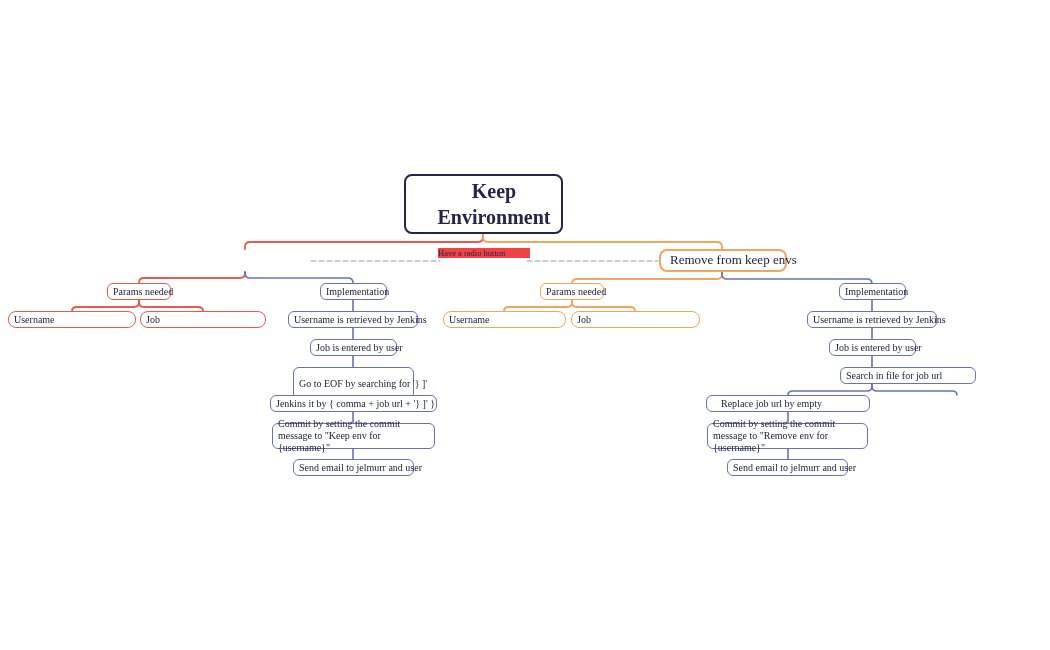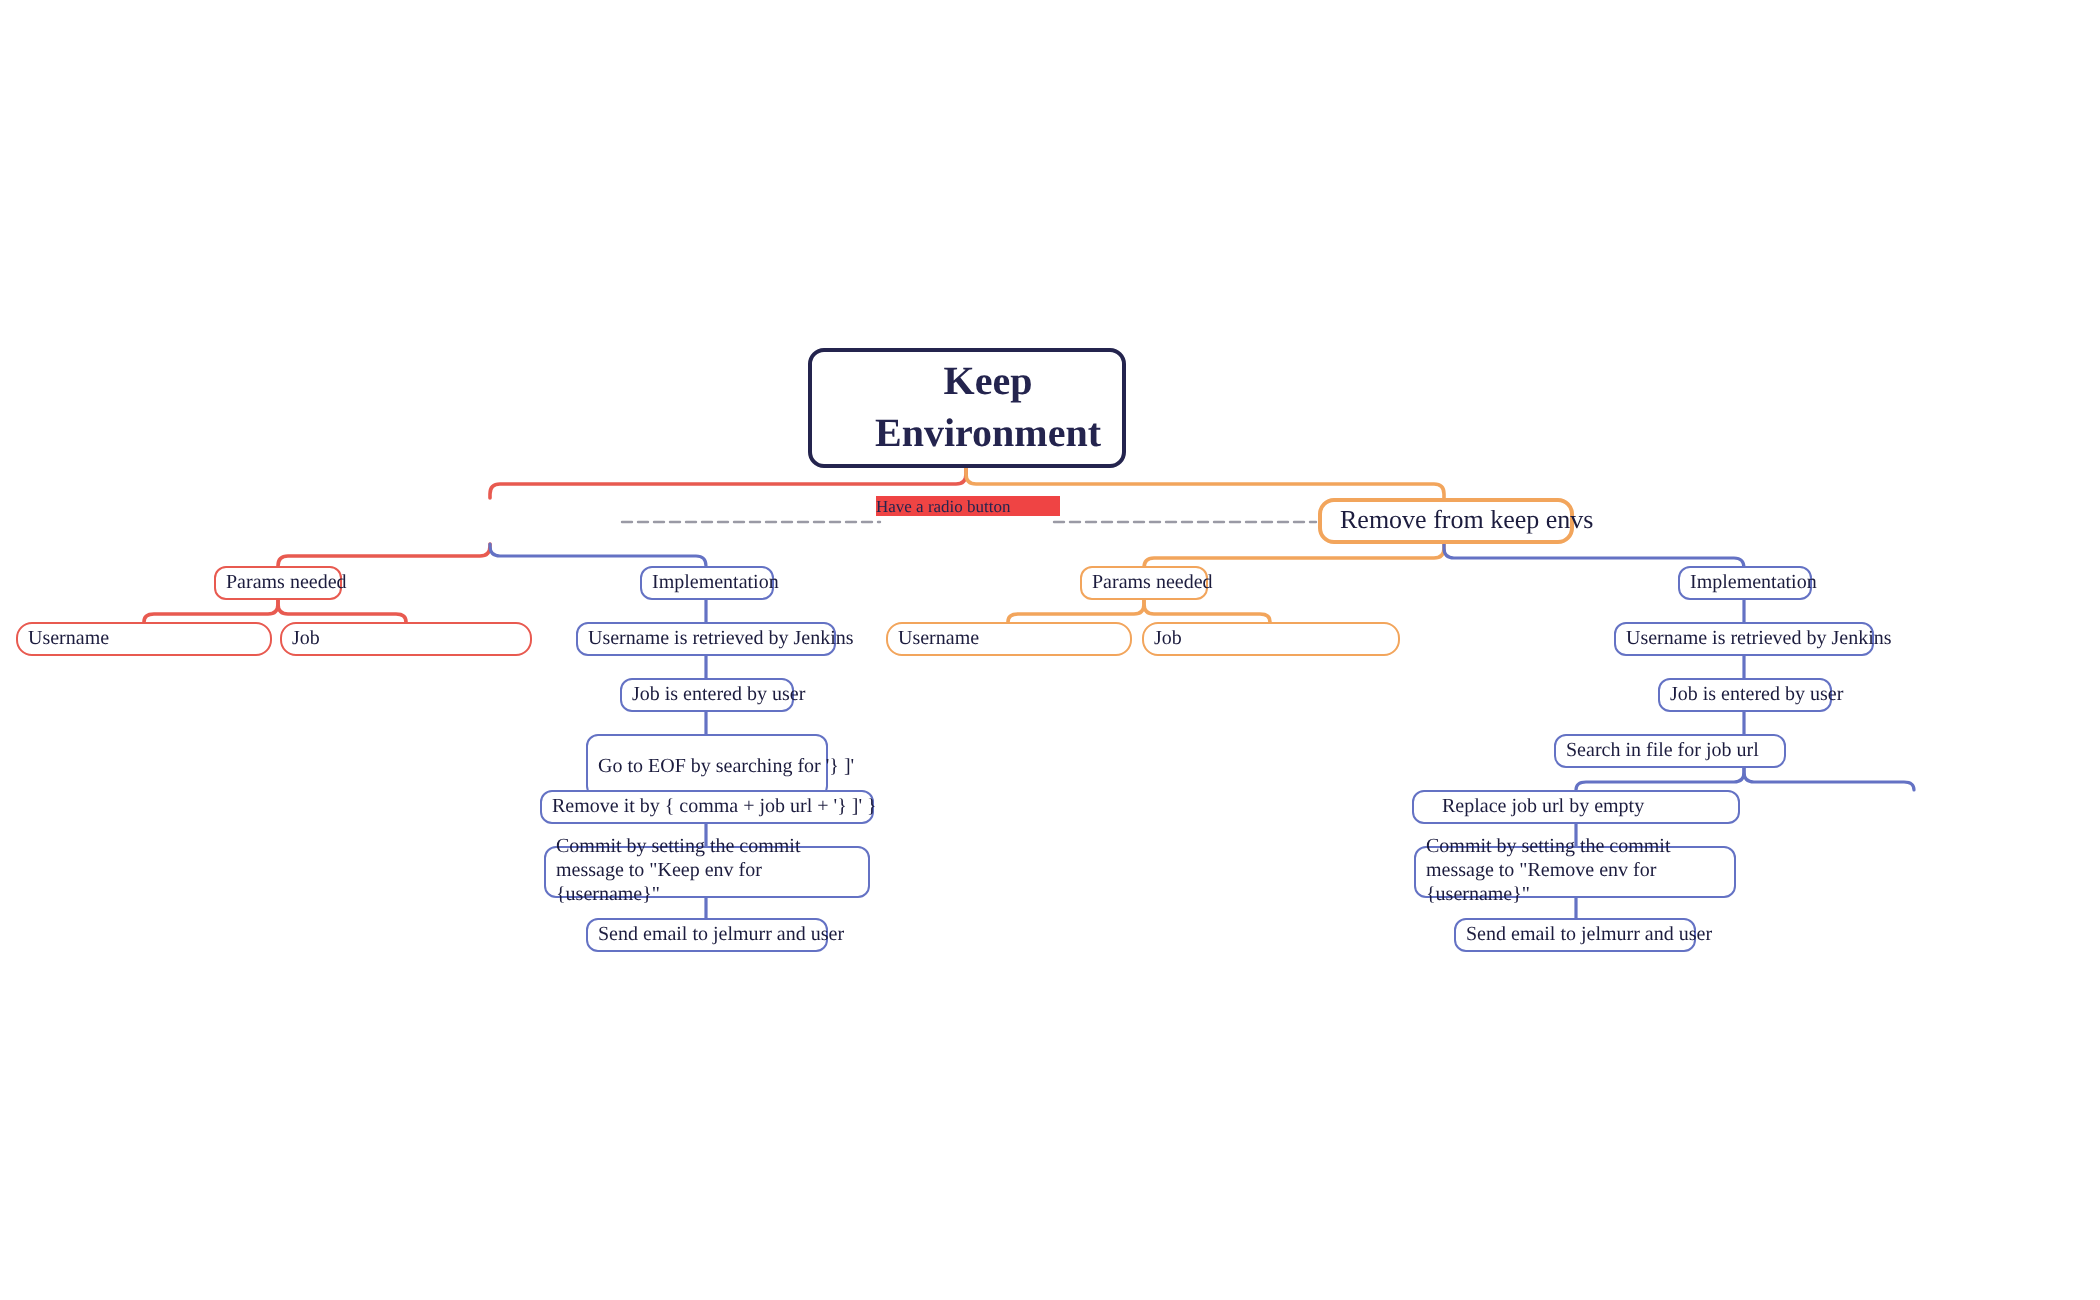--- a/index.html
+++ b/index.html
@@ -81,29 +81,29 @@
   <div class="node node-orange lvl1" style="left:659px;top:249px;width:128px;height:23px;">Remove from keep envs</div>
 
   <div class="node node-red" style="left:107px;top:283px;width:64px;height:17px;">Params needed</div>
   <div class="node node-red" style="left:8px;top:311px;width:128px;height:17px;border-radius:8px;">Username</div>
   <div class="node node-red" style="left:140px;top:311px;width:126px;height:17px;border-radius:8px;">Job</div>
 
   <div class="node node-blue" style="left:320px;top:283px;width:67px;height:17px;">Implementation</div>
   <div class="node node-blue" style="left:288px;top:311px;width:130px;height:17px;">Username is retrieved by Jenkins</div>
   <div class="node node-blue" style="left:310px;top:339px;width:87px;height:17px;">Job is entered by user</div>
   <div class="node node-blue" style="left:293px;top:367px;width:121px;height:32px;">Go to EOF by searching for '} ]'</div>
-  <div class="node node-blue" style="left:270px;top:395px;width:167px;height:17px;">Remove it by { comma + job url + '} ]' }</div>
+  <div class="node node-blue" style="left:270px;top:395px;width:167px;height:17px;">Jenkins it by { comma + job url + '} ]' }</div>
   <div class="node node-blue wrap" style="left:272px;top:423px;width:163px;height:26px;">Commit by setting the commit message to "Keep env for {username}"</div>
   <div class="node node-blue" style="left:293px;top:459px;width:121px;height:17px;">Send email to jelmurr and user</div>
 
   <div class="node node-orange" style="left:540px;top:283px;width:64px;height:17px;">Params needed</div>
   <div class="node node-orange" style="left:443px;top:311px;width:123px;height:17px;border-radius:8px;">Username</div>
   <div class="node node-orange" style="left:571px;top:311px;width:129px;height:17px;border-radius:8px;">Job</div>
 
   <div class="node node-blue" style="left:839px;top:283px;width:67px;height:17px;">Implementation</div>
   <div class="node node-blue" style="left:807px;top:311px;width:130px;height:17px;">Username is retrieved by Jenkins</div>
   <div class="node node-blue" style="left:829px;top:339px;width:87px;height:17px;">Job is entered by user</div>
-  <div class="node node-blue" style="left:777px;top:367px;width:116px;height:17px;">Search in file for job url</div>
+  <div class="node node-blue" style="left:840px;top:367px;width:136px;height:17px;">Search in file for job url</div>
   <div class="node node-blue" style="left:706px;top:395px;width:164px;height:17px;padding-left:14px;">Replace job url by empty</div>
   <div class="node node-blue wrap" style="left:707px;top:423px;width:161px;height:26px;">Commit by setting the commit message to "Remove env for {username}"</div>
   <div class="node node-blue" style="left:727px;top:459px;width:121px;height:17px;">Send email to jelmurr and user</div>
 
 </div>
 
 </body></html>

